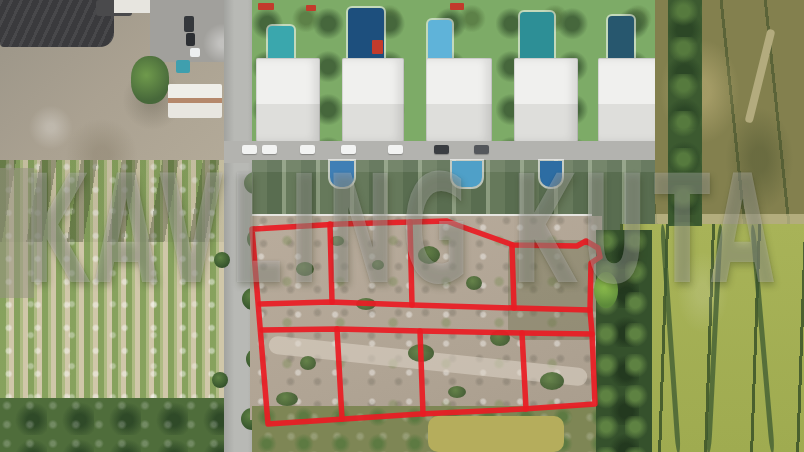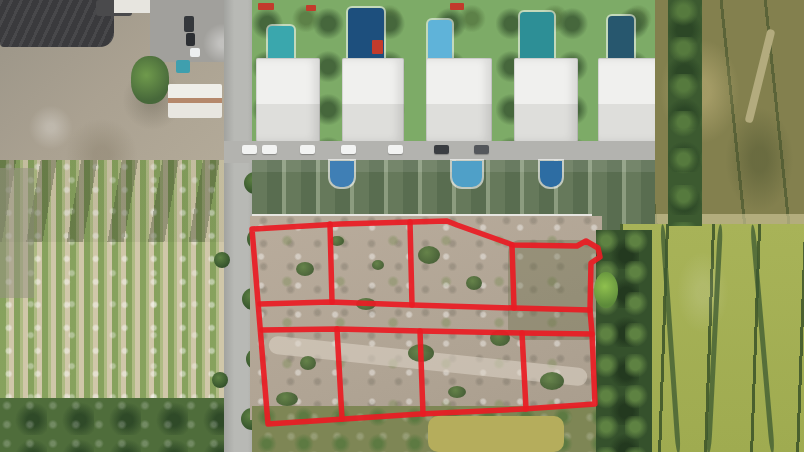--- a/index.html
+++ b/index.html
@@ -248,14 +248,17 @@
     <path class="redline" d="M260,304 L330,302 L412,305 L514,308 L590,310"></path>
     <path class="redline" d="M262,330 L337,329 L421,331 L523,333 L592,334"></path>
     <path class="redline" d="M330,224 L332,302"></path>
     <path class="redline" d="M410,222 L412,305"></path>
     <path class="redline" d="M512,245 L514,308"></path>
     <path class="redline" d="M337,329 L342,419"></path>
     <path class="redline" d="M420,331 L423,414"></path>
     <path class="redline" d="M522,333 L526,409"></path>
   </svg>
 
+  <div class="watermark">
+    <span>KAVLING KUTA</span>
+  </div>
 
 </div>
 
 </body></html>

